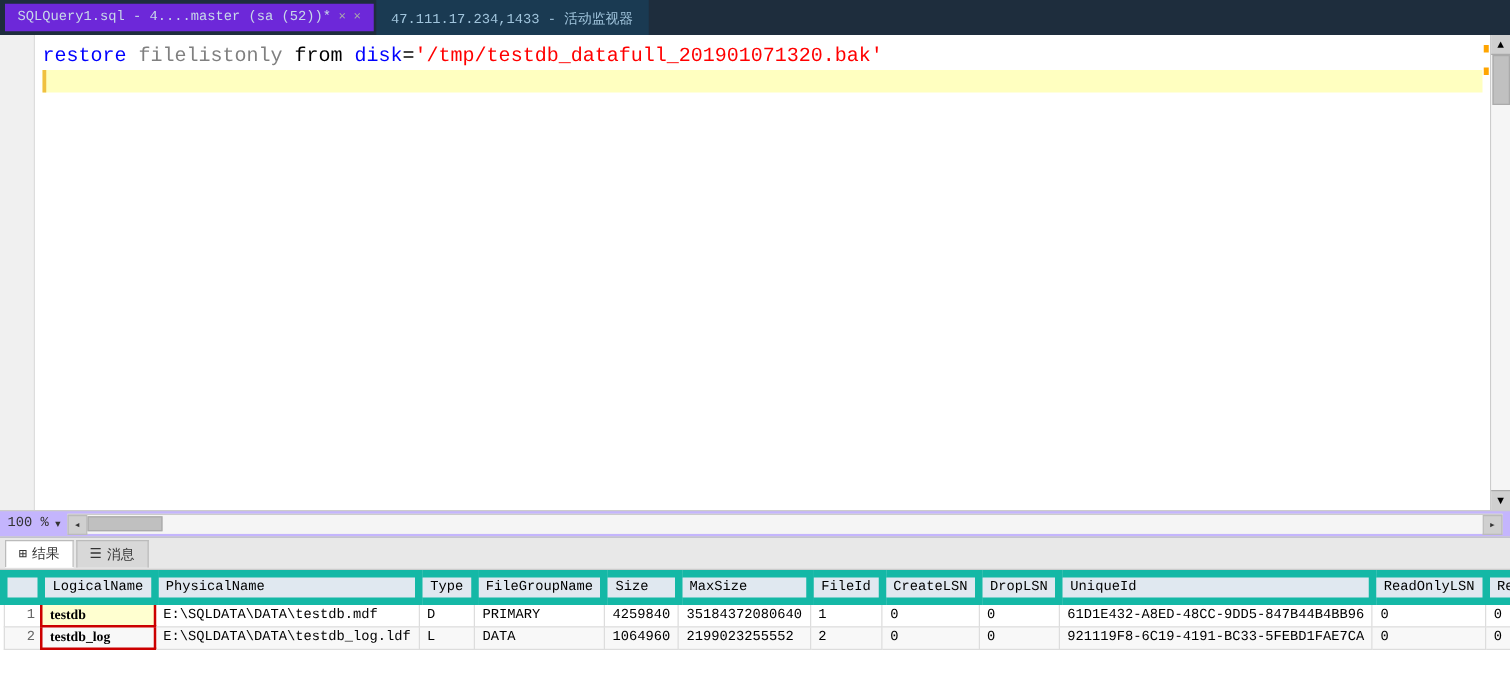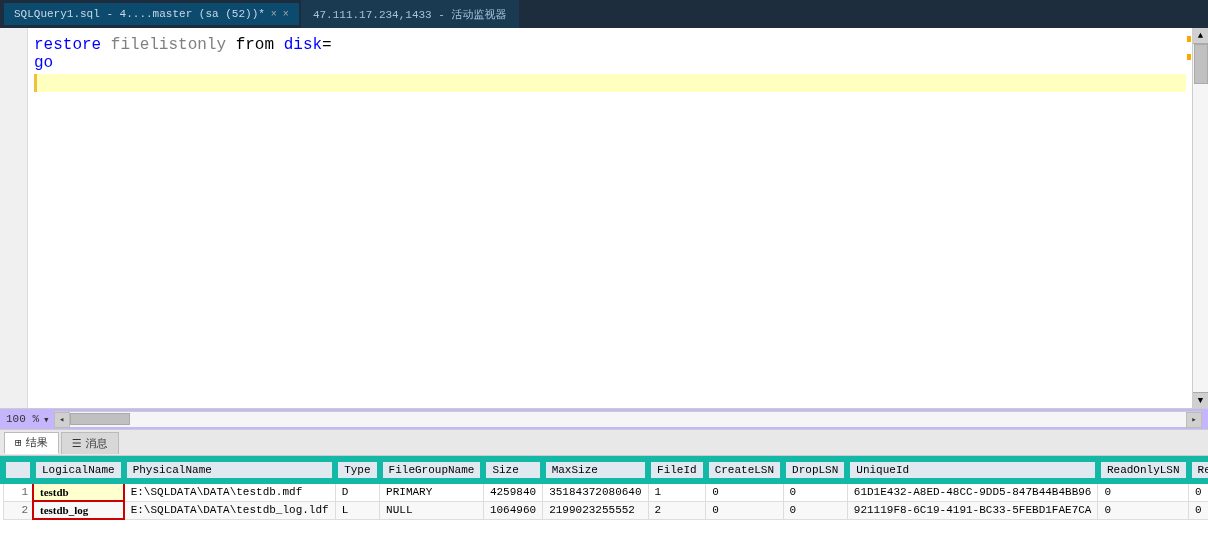--- a/index.html
+++ b/index.html
@@ -16,21 +16,21 @@
     .title-bar {
       display: flex;
       align-items: center;
       background: #1e2d3d;
       height: 28px;
       padding: 0 4px;
     }
     .tab {
       display: flex;
       align-items: center;
-      background: #0c4a6e;
+      background: #6d28d9;
       color: #c8d8e8;
       padding: 0 10px;
       height: 22px;
       font-size: 11px;
       margin-right: 2px;
       position: relative;
     }
     .tab .close-btn {
       margin-left: 6px;
       cursor: pointer;
@@ -301,24 +301,21 @@
 <div class="editor-area">
   <div class="line-numbers">
     <span class="line-number"></span>
     <span class="line-number"></span>
   </div>
   <div class="editor-content">
     <div class="code-line">
       <span class="kw-blue">restore</span>&nbsp;
       <span class="kw-gray">filelistonly</span>&nbsp;
       <span>from</span>&nbsp;
-      <span class="kw-blue">disk</span>=
-    </div>
-    <div class="code-line">
-      <span class="kw-blue">go</span>
+      <span class="kw-blue">disk</span>=<span class="str-red">'/tmp/testdb_datafull_201901071320.bak'</span>
     </div>
     <div style="margin-top:2px; border-left: 3px solid #f0c040; height: 18px; background: #ffffc0; width: 100%;"></div>
   </div>
 
   <div class="orange-markers">
     <div class="orange-mark" style="top: 8px;"></div>
     <div class="orange-mark" style="top: 26px;"></div>
   </div>
 
   <div class="editor-scrollbar">
@@ -393,21 +390,21 @@
           <td>61D1E432-A8ED-48CC-9DD5-847B44B4BB96</td>
           <td>0</td>
           <td>0</td>
 
         </tr>
         <tr>
           <td class="row-num">2</td>
           <td class="highlighted-cell">testdb_log</td>
           <td>E:\SQLDATA\DATA\testdb_log.ldf</td>
           <td>L</td>
-          <td>NULL</td>
+          <td>DATA</td>
           <td>1064960</td>
           <td>2199023255552</td>
           <td>2</td>
           <td>0</td>
           <td>0</td>
           <td>921119F8-6C19-4191-BC33-5FEBD1FAE7CA</td>
           <td>0</td>
           <td>0</td>
 
         </tr>

